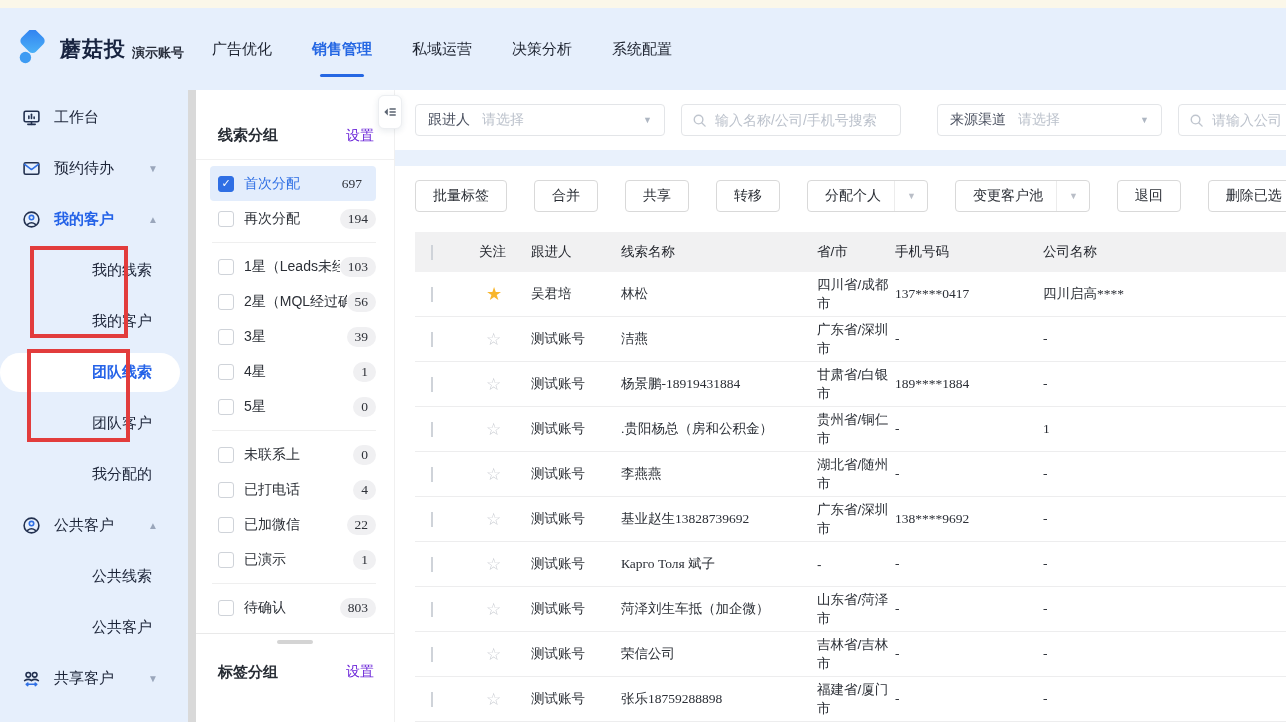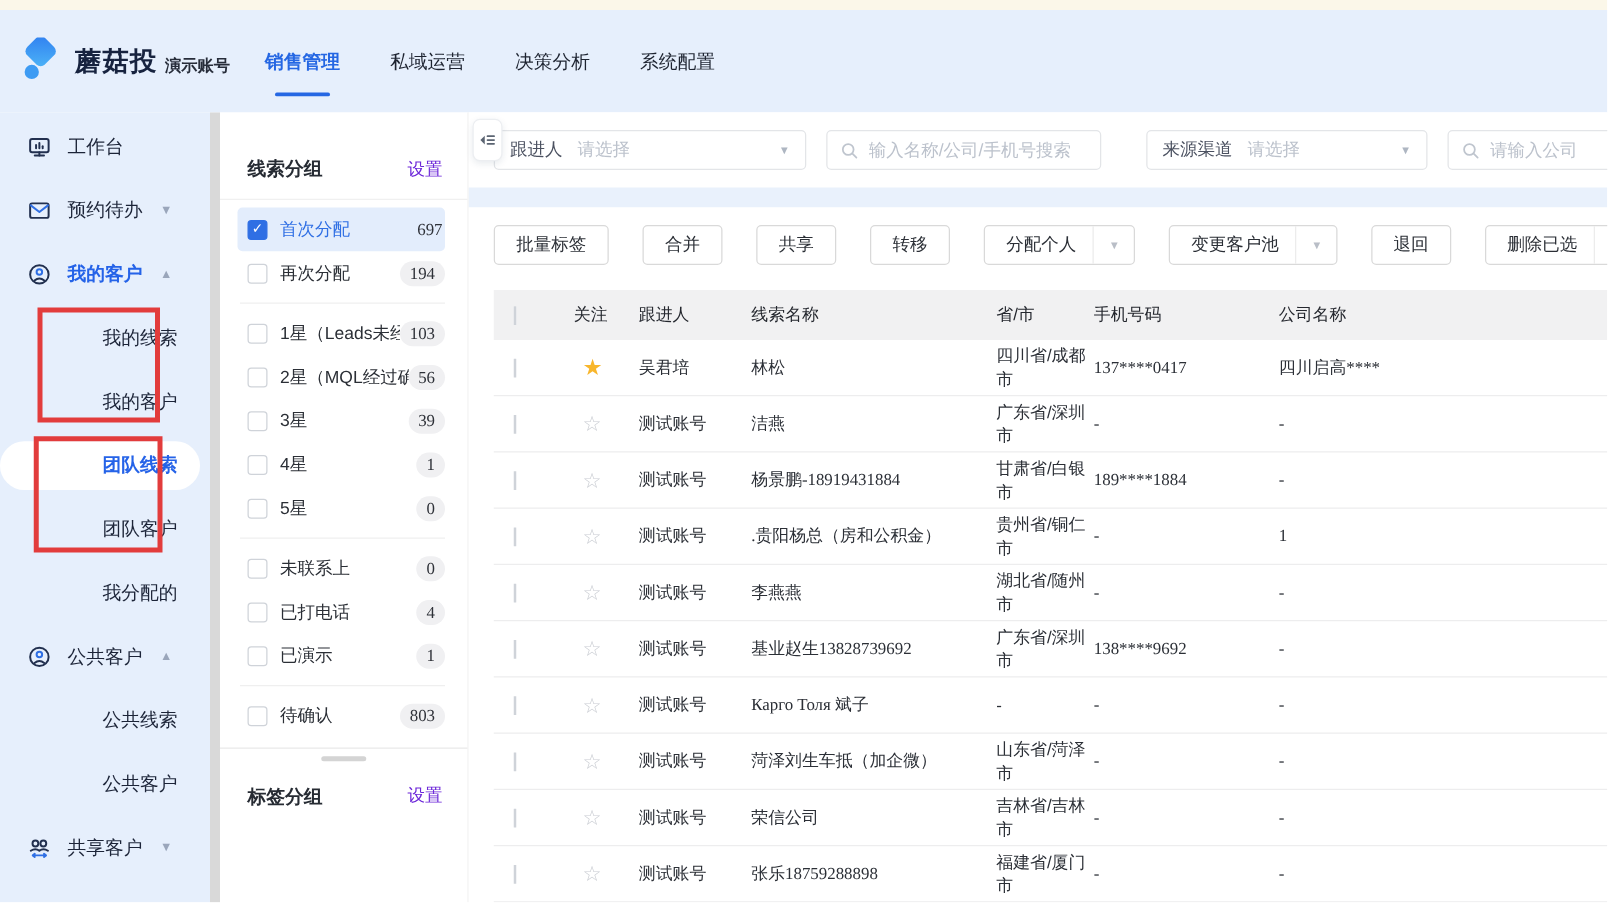--- a/index.html
+++ b/index.html
@@ -19,21 +19,21 @@
   .nav-item{ position:relative; display:flex; align-items:center; padding:0 20px; font-size:15px;
              color:#1d2330; cursor:pointer; }
   .nav-item.active{ color:#2567e3; font-weight:700; }
   .nav-item.active::after{ content:""; position:absolute; left:50%; transform:translateX(-50%);
              bottom:13px; width:44px; height:3px; border-radius:2px; background:#2567e3; }
 
   
   .body{ display:flex; height:632px; }
 
   
-  .sidebar{ width:168px; background:#e6effc; padding-top:2px; flex:none; }
+  .sidebar{ width:188px; background:#e6effc; padding-top:2px; flex:none; }
   .side-item{ height:51px; display:flex; align-items:center; font-size:15px; color:#1c2438;
               position:relative; cursor:pointer; }
   .side-item .ico{ width:20px; margin-left:22px; margin-right:12px; display:flex; flex:none; position:relative; z-index:1;}
   .side-item.lvl1{ padding-left:56px;justify-content:center; }
   .side-item .lbl{ position:relative; z-index:1; white-space:nowrap; }
   .side-item.section-active, .side-item.selected{ color:#2563e8; font-weight:700; }
   .side-item.selected::before{ content:""; position:absolute; left:0; right:8px; top:6px; bottom:6px;
               background:#fff; border-radius:20px; }
   .chev{ margin-left:auto; margin-right:30px; font-size:10px; color:#9aa6bb; position:relative; z-index:1;}
 
@@ -50,21 +50,21 @@
   .gp-row{ height:35px; display:flex; align-items:center; padding-left:8px; border-radius:4px;
            font-size:14px; color:#2b2f36; cursor:pointer; }
   .gp-row.selected{ background:#e3edfc; color:#2f6fe4; }
   .gp-cb{ width:16px; height:16px; border:1px solid #cfd3d9; border-radius:3px; background:#fff;
           margin-right:10px; flex:none; }
   .gp-cb.checked{ background:#2f6fe4; border-color:#2f6fe4; color:#fff; display:flex;
           align-items:center; justify-content:center; font-size:11px; line-height:1; }
   .gp-label{ white-space:nowrap; overflow:hidden; max-width:120px; }
   .gp-count{ margin-left:auto; font-family:"Liberation Serif",sans-serif; font-size:13.5px;
              color:#2e3138; background:#f0f0f2; border-radius:11px; padding:2px 8px; }
-  .gp-row.selected .gp-count{ background:transparent; padding-right:2px; }
+  .gp-row.selected .gp-count{ background:transparent; padding-right:14px; }
   .gp-div{ height:1px; background:#efefef; margin:6px 0 6px 2px; }
   .gp-strong{ margin-top:8px; border-top:1px solid #e9e9e9; padding-top:6px; display:flex;
               justify-content:center; flex:none; }
   .gp-handle{ width:36px; height:4px; background:#d4d4d4; border-radius:2px; }
   .gp-header.tags{ border-bottom:none; margin-top:4px; }
 
   
   .main{ flex:1; display:flex; flex-direction:column; min-width:0; background:#fff; }
   .filterbar{ height:60px; background:#fff; display:flex; align-items:flex-start;
               padding:14px 0 0 20px; gap:16px; flex:none; }
@@ -131,20 +131,21 @@
           </linearGradient>
             </defs>
           <rect x="9" y="1" width="21" height="21" rx="5" transform="rotate(45 19.5 11.5)" fill="url(#lg)"></rect>
           <circle cx="12" cy="29" r="6" fill="#3d9bf3"></circle>
         </svg>
       </span>
       <span class="brand-name">蘑菇投</span>
       <span class="brand-badge">演示账号</span>
     </div>
     <nav class="topnav" id="topnav">
+        <div class="nav-item">广告优化</div>
         <div class="nav-item active">销售管理</div>
         <div class="nav-item">私域运营</div>
         <div class="nav-item">决策分析</div>
         <div class="nav-item">系统配置</div>
       </nav>
   </header>
 
   <div class="body">
     <aside class="sidebar" id="sidebar">
         <div class="side-item">
@@ -276,20 +277,25 @@
             <span class="gp-label">未联系上</span>
             <span class="gp-count">0</span>
           </div>
           <div class="gp-row">
             <span class="gp-cb"></span>
             <span class="gp-label">已打电话</span>
             <span class="gp-count">4</span>
           </div>
           <div class="gp-row">
             <span class="gp-cb"></span>
+            <span class="gp-label">已加微信</span>
+            <span class="gp-count">22</span>
+          </div>
+          <div class="gp-row">
+            <span class="gp-cb"></span>
             <span class="gp-label">已演示</span>
             <span class="gp-count">1</span>
           </div>
           <div class="gp-div"></div>
           <div class="gp-row">
             <span class="gp-cb"></span>
             <span class="gp-label">待确认</span>
             <span class="gp-count">803</span>
           </div>
         </div>

